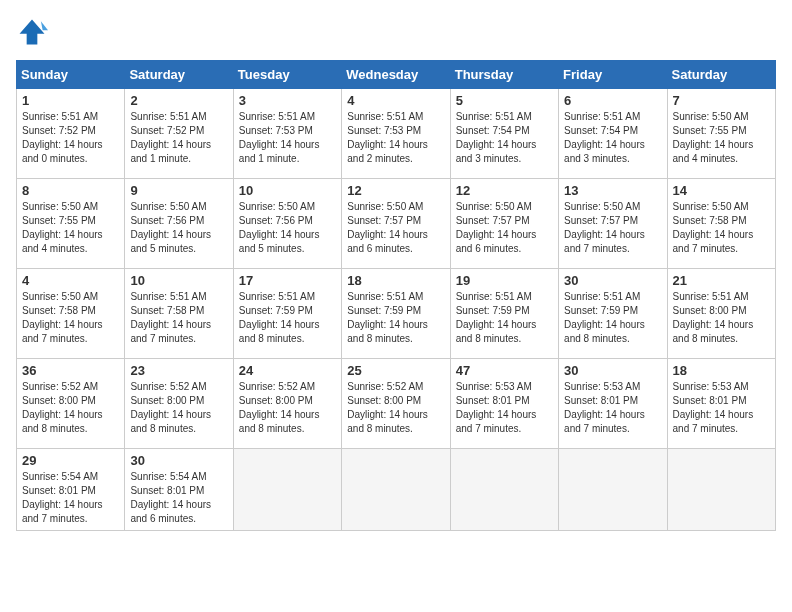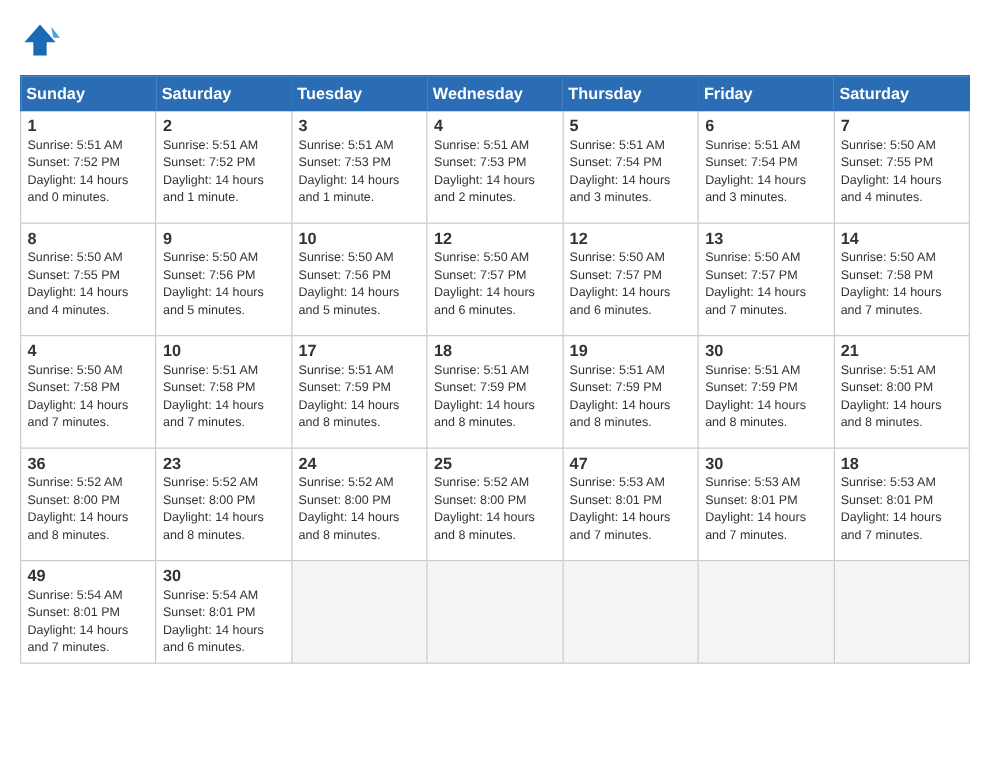--- a/index.html
+++ b/index.html
@@ -353,21 +353,21 @@
         <span class="day-num">18</span>
         <div class="day-info">
           Sunrise: 5:53 AM<br>
           Sunset: 8:01 PM<br>
           Daylight: 14 hours and 7 minutes.
         </div>
       </td>
       </tr>
       <tr>
         <td>
-        <span class="day-num">49</span>
+        <span class="day-num">29</span>
         <div class="day-info">
           Sunrise: 5:54 AM<br>
           Sunset: 8:01 PM<br>
           Daylight: 14 hours and 7 minutes.
         </div>
       </td>
         <td>
         <span class="day-num">30</span>
         <div class="day-info">
           Sunrise: 5:54 AM<br>

